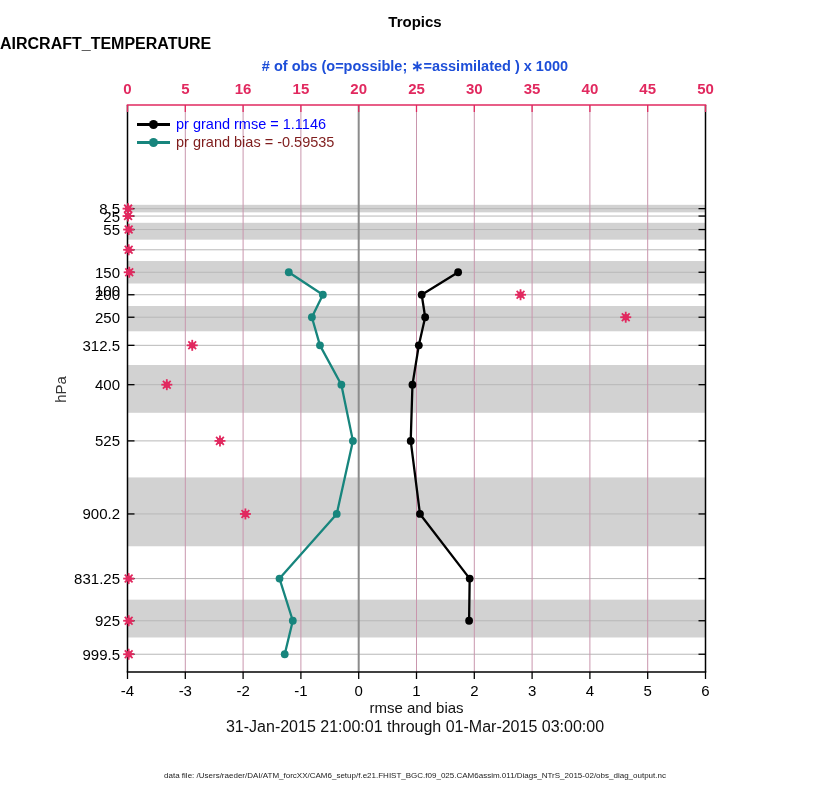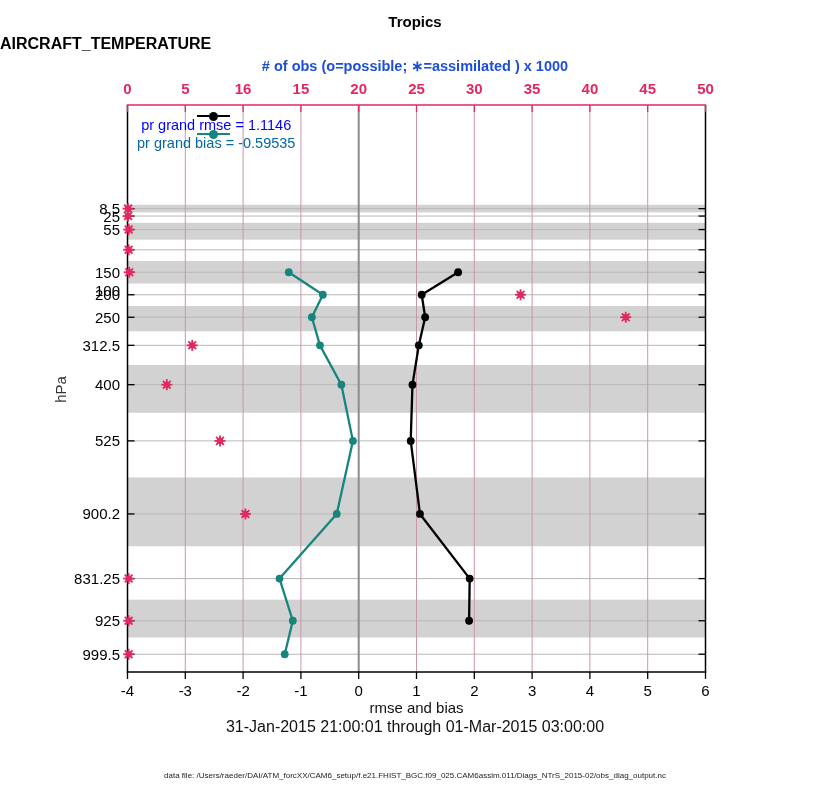--- a/index.html
+++ b/index.html
@@ -8,21 +8,21 @@
   .abs{position:absolute;}
   .title{left:0;top:13px;width:830px;text-align:center;font-size:15px;font-weight:bold;color:#000;}
   .subtitle{left:0;top:35px;width:830px;text-align:left;font-size:16px;font-weight:bold;color:#000;}
   .obs-title{left:0;top:58px;width:830px;text-align:center;font-size:14.5px;font-weight:bold;}
   .tick-label{position:absolute;font-size:15px;color:#000;}
   .top-tick{font-weight:bold;}
   .left-tick{text-align:right;}
   .ylabel{left:20px;top:381px;width:80px;text-align:center;font-size:15px;color:#333;
           transform:rotate(-90deg);transform-origin:center;}
   .legend{left:137px;top:115px;}
-  .lrow{display:flex;align-items:center;height:18px;flex-direction:column;}
+  .lrow{display:flex;align-items:center;height:18px;}
   .lsample{position:relative;width:33px;height:3px;display:inline-block;margin-right:6px;}
   .ldot{position:absolute;left:12px;top:-3px;width:9px;height:9px;border-radius:50%;}
   .ltext{font-size:14.5px;white-space:nowrap;}
   .xlabel{left:115px;top:699px;width:603px;text-align:center;font-size:15px;color:#111;}
   .timespan{left:0;top:718px;width:830px;text-align:center;font-size:16px;color:#111;}
   .datafile{left:0;top:771px;width:830px;text-align:center;font-size:8px;color:#222;}
   svg{position:absolute;left:0;top:0;}
 </style>
 </head>
 <body>
@@ -305,20 +305,20 @@
     <div class="lrow">
       <span class="lsample" id="sampleRmse" style="background: rgb(0, 0, 0);">
           <span class="ldot" id="dotRmse" style="background: rgb(0, 0, 0);"></span>
         </span>
       <span class="ltext" id="txtRmse" style="color: rgb(0, 0, 255);">pr grand rmse = 1.1146</span>
     </div>
     <div class="lrow">
       <span class="lsample" id="sampleBias" style="background: rgb(23, 133, 125);">
           <span class="ldot" id="dotBias" style="background: rgb(23, 133, 125);"></span>
         </span>
-      <span class="ltext" id="txtBias" style="color: #0369a1;">pr grand bias = -0.59535</span>
+      <span class="ltext" id="txtBias" style="color: #7f1d1d;">pr grand bias = -0.59535</span>
     </div>
   </div>
 
   <div class="abs xlabel">rmse and bias</div>
   <div class="abs timespan">31-Jan-2015 21:00:01 through 01-Mar-2015 03:00:00</div>
   <div class="abs datafile">data file: /Users/raeder/DAI/ATM_forcXX/CAM6_setup/f.e21.FHIST_BGC.f09_025.CAM6assim.011/Diags_NTrS_2015-02/obs_diag_output.nc</div>
 </div>
 
 </body></html>

